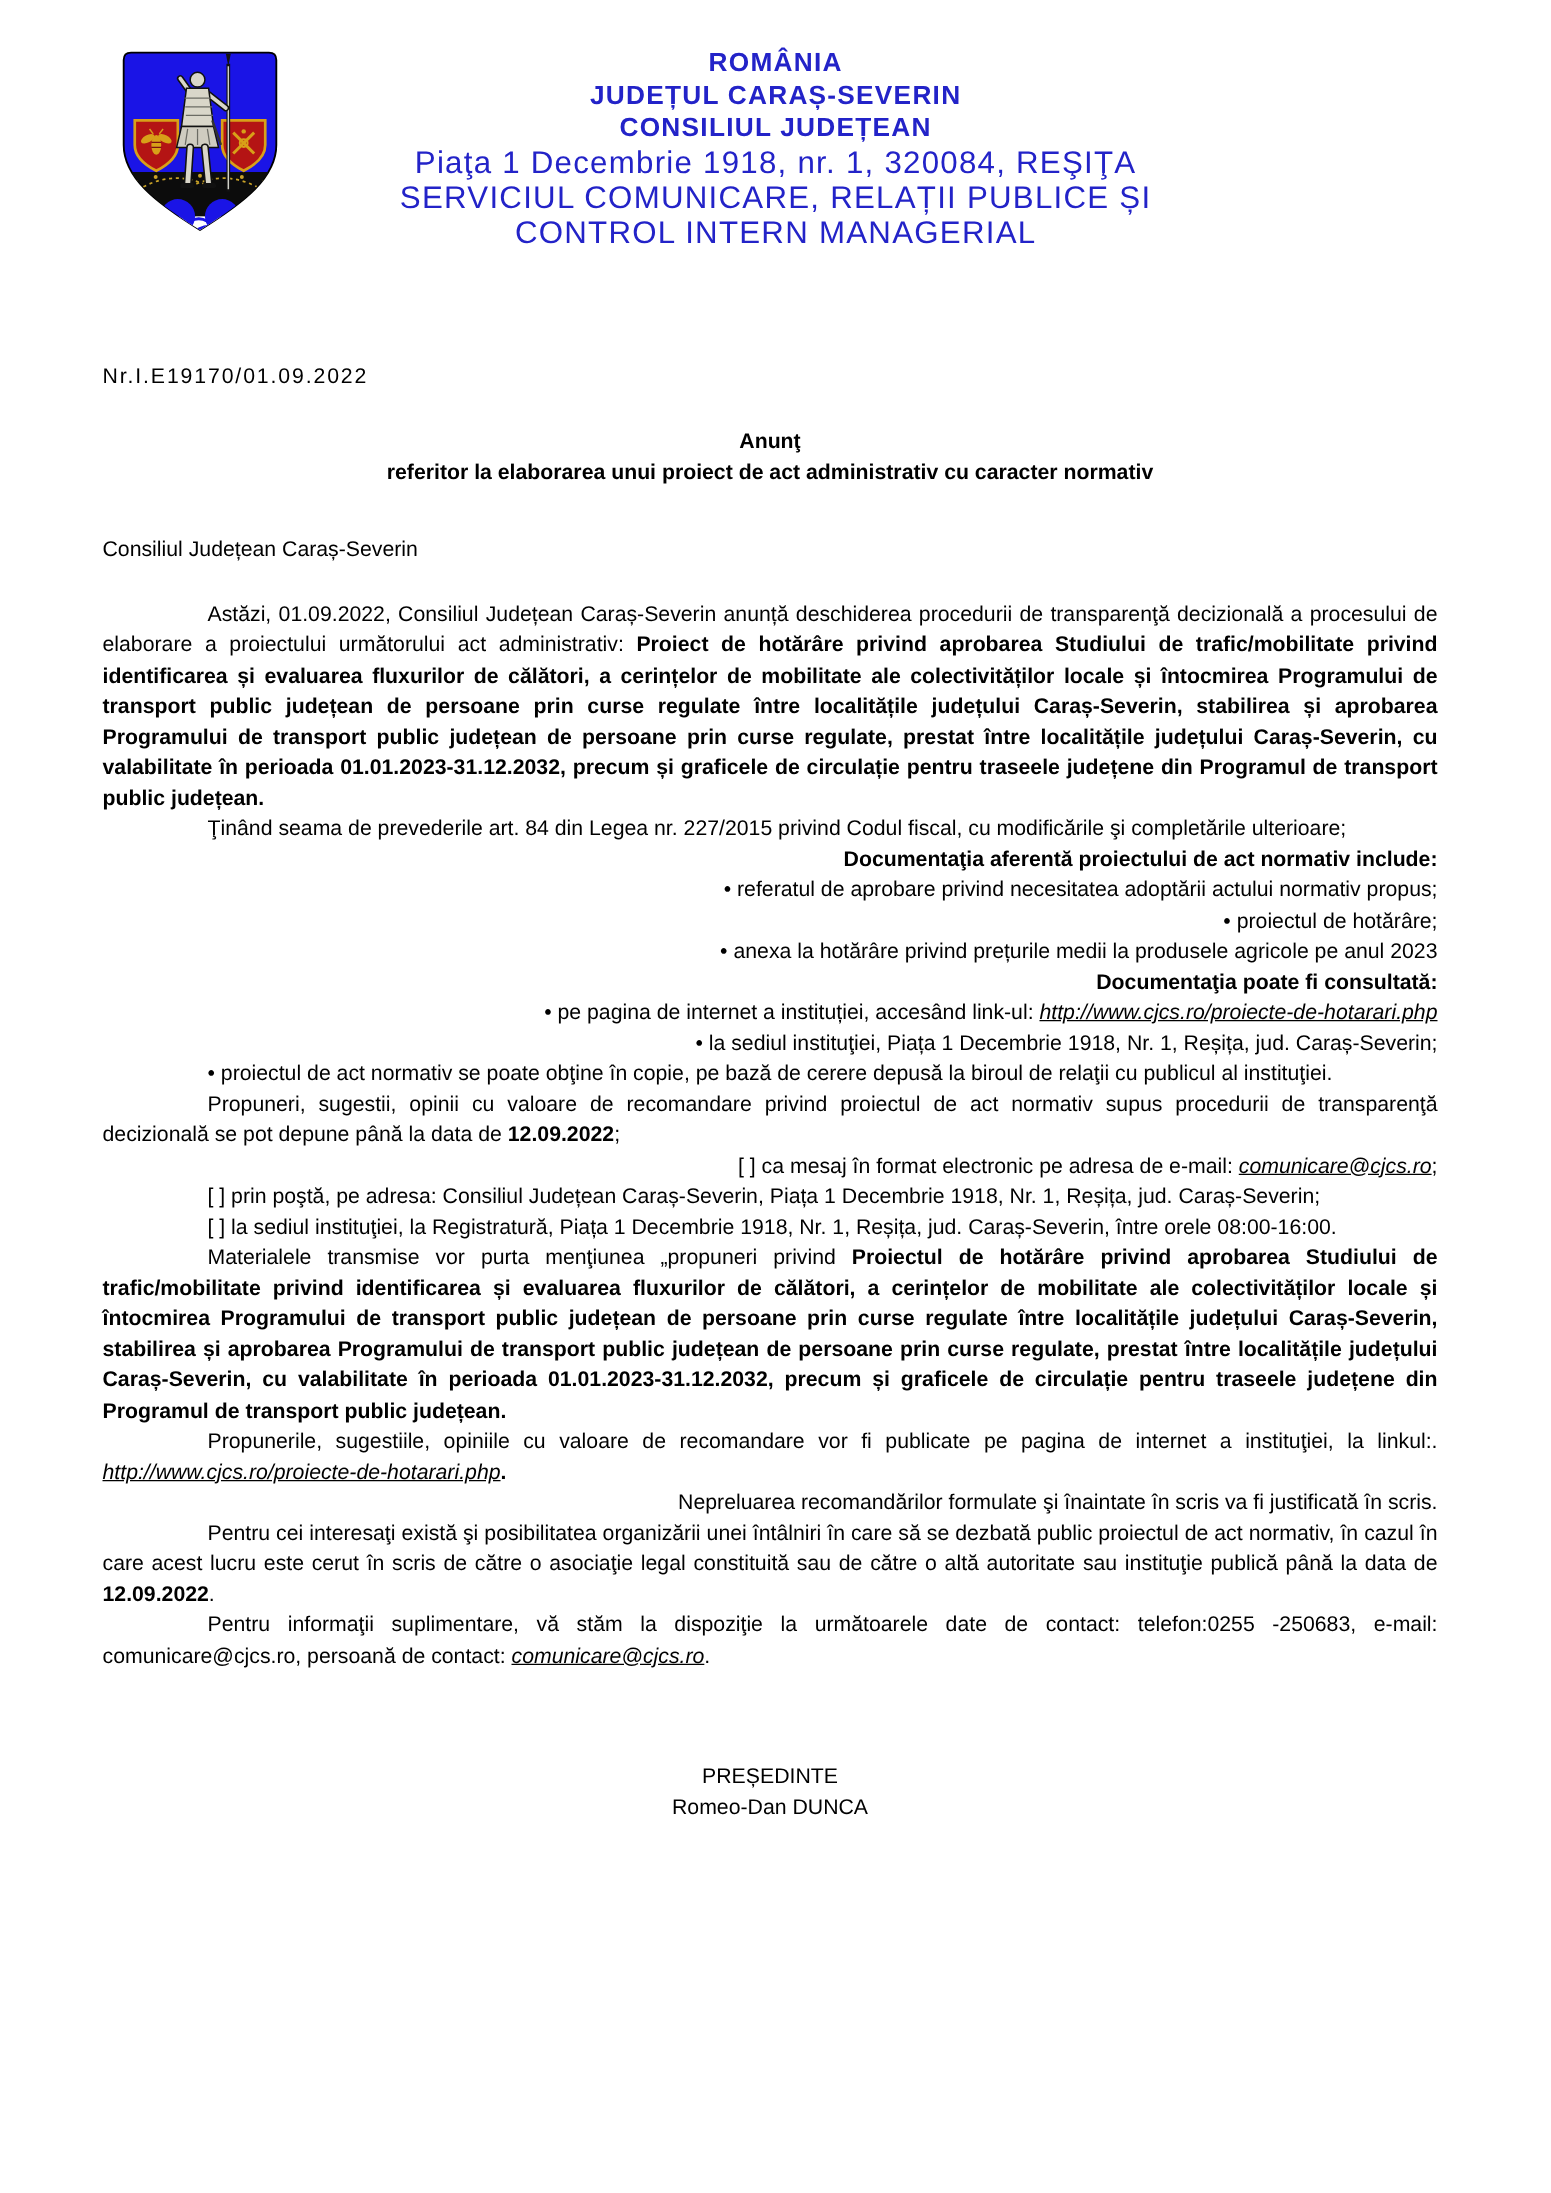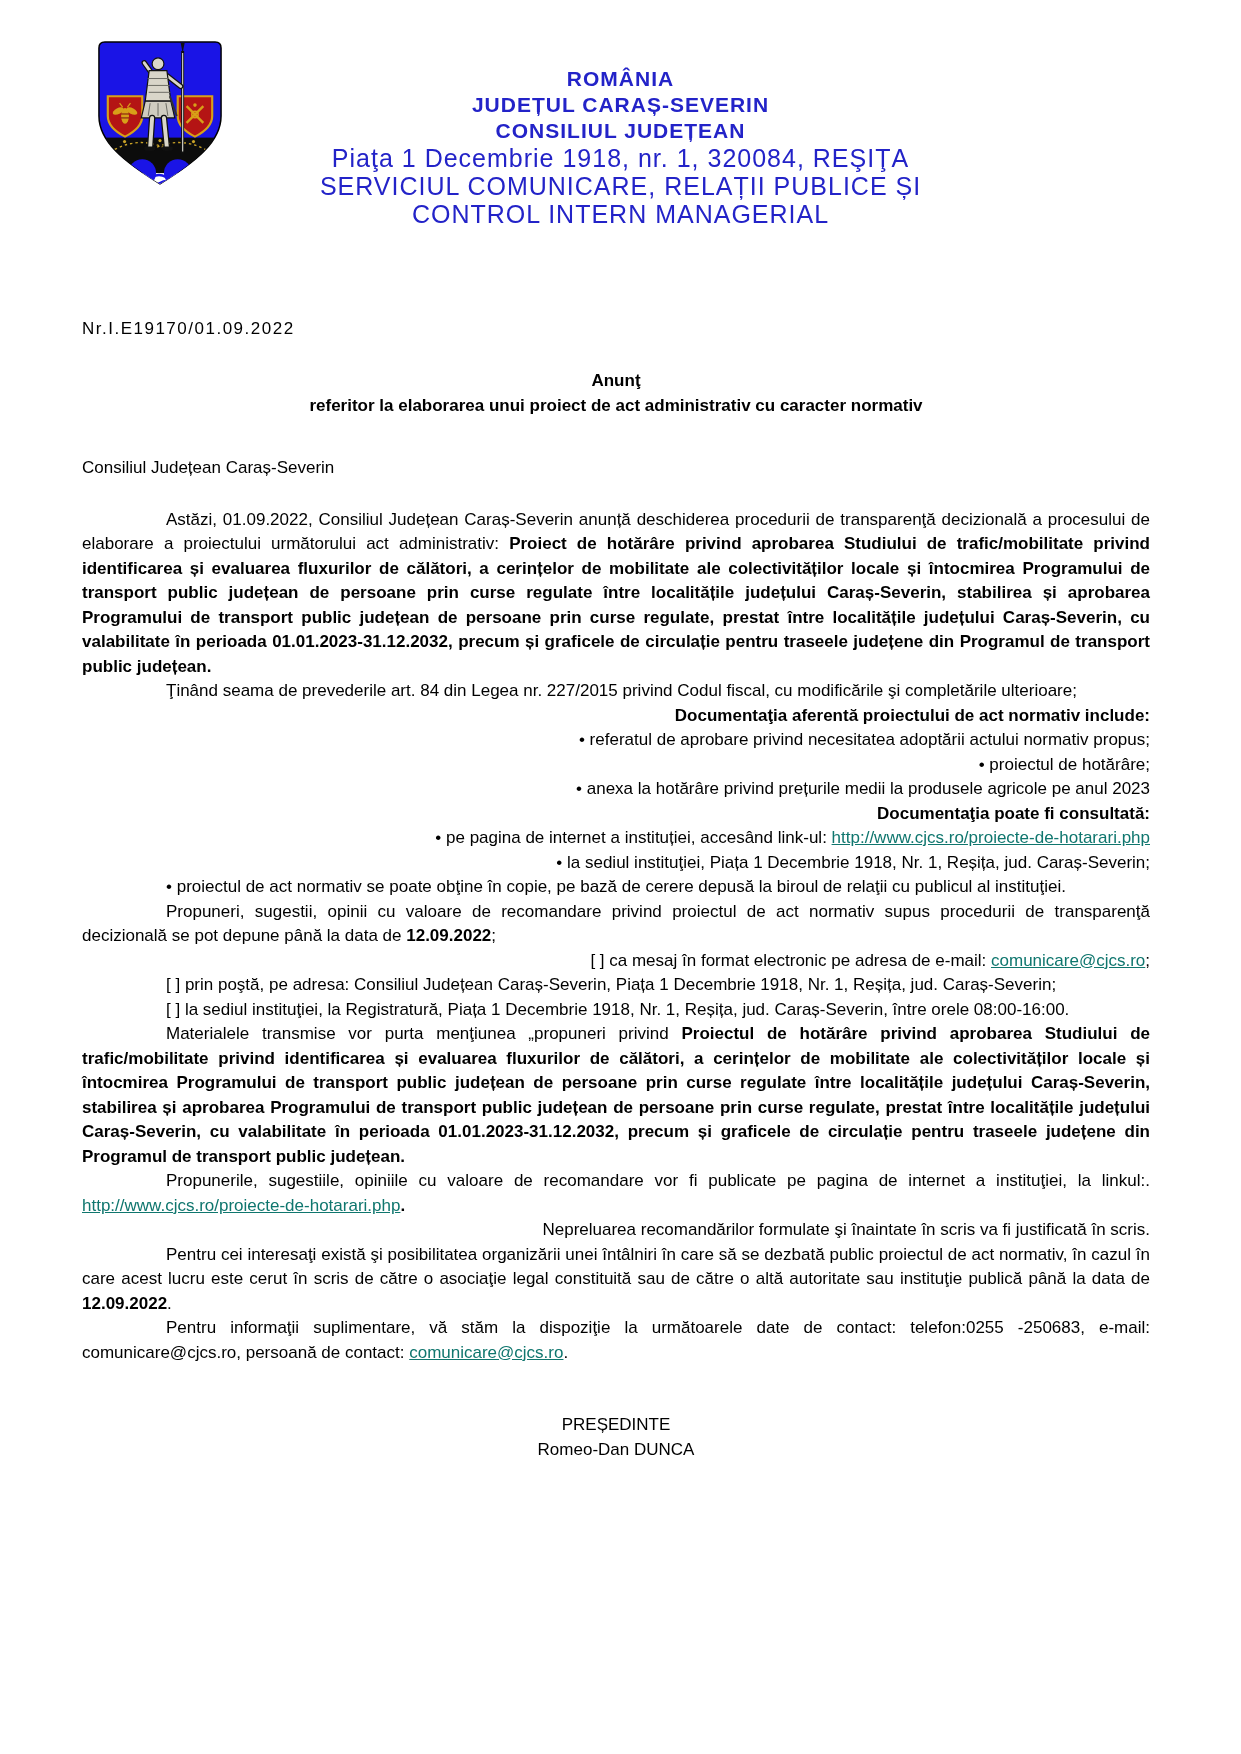--- a/index.html
+++ b/index.html
@@ -1,21 +1,21 @@
 <!DOCTYPE html>
 <html><head>
 <meta charset="utf-8">
 <style>
   html,body{margin:0;padding:0;background:#ffffff;}
   body{width:1241px;height:1754px;font-family:"Liberation Sans", sans-serif;color:#000;}
   .page{position:relative;width:1241px;height:1754px;overflow:hidden;background:#ffffff;}
   .content{position:relative;margin:0 auto;padding:0 91px 0 82px;}
 
   
-  .header{position:relative;padding-top:66px;min-height:205px;}
+  .header{position:relative;padding-top:38px;min-height:205px;}
   .coat{position:absolute;left:95px;top:38px;width:130px;height:150px;}
   .hlines{text-align:center;color:#2323c8;}
   .h-bold{font-size:21px;font-weight:bold;line-height:26px;letter-spacing:1px;}
   .h-reg{font-size:25px;line-height:28px;letter-spacing:1px;}
 
   
   .ref{margin-top:48px;font-size:17px;letter-spacing:1.5px;}
 
   
   .title{margin-top:30px;text-align:center;font-weight:bold;font-size:17px;line-height:24.5px;}
@@ -23,24 +23,24 @@
   
   .addressee{margin-top:38px;font-size:17px;line-height:24.5px;}
 
   
   .docbody{margin-top:27px;}
   .docbody p{margin:0;font-size:17px;line-height:24.5px;}
   .indent{text-indent:84px;}
   .align-justify{text-align:justify;}
   .align-left{text-align:right;}
   .b{font-weight:bold;margin-top:16px;}
-  .lnk{color:#0f766e;text-decoration:underline;cursor:pointer;}
+  .lnk{color:#000000;text-decoration:underline;cursor:pointer;font-style:italic;}
 
   
-  .signature{margin-top:48px;text-align:center;font-size:17px;line-height:24.5px;}
+  .signature{margin-top:72px;text-align:center;font-size:17px;line-height:24.5px;}
 </style>
 </head>
 <body>
 
 <div class="page">
   <div class="header">
 
     <svg class="coat" viewBox="0 0 132 150" aria-hidden="true">
       <defs>
         <clipPath id="shieldClip">

